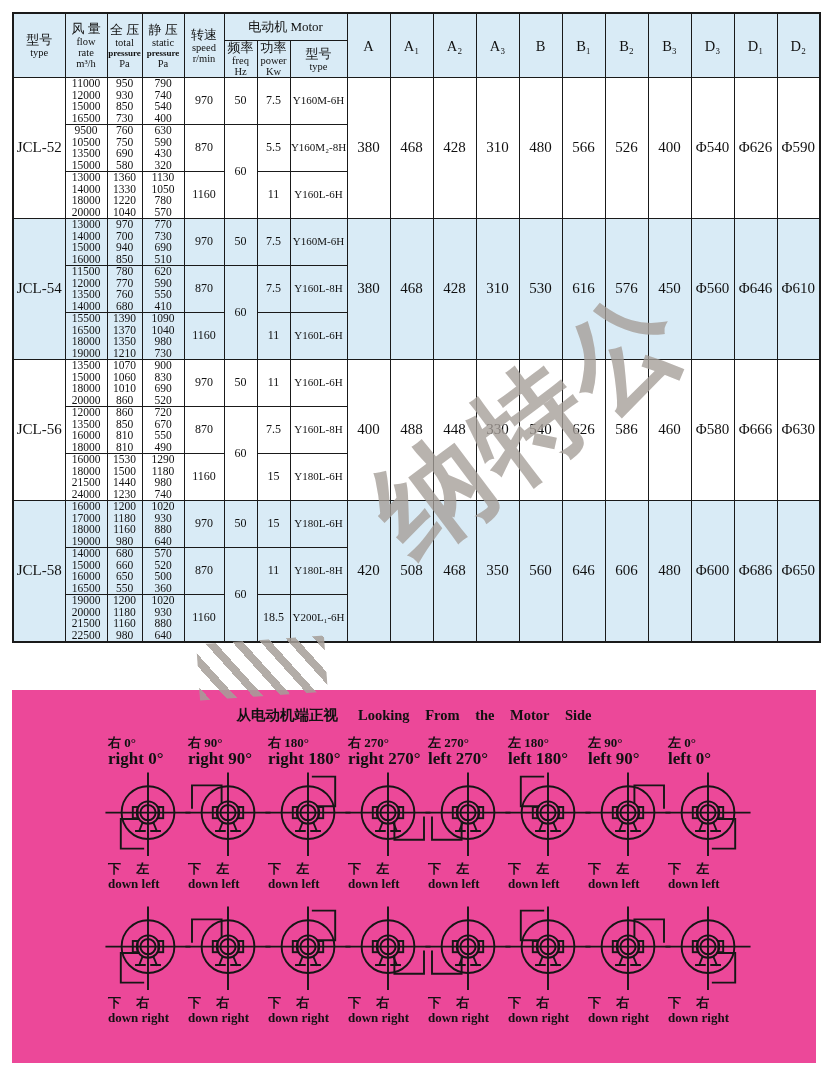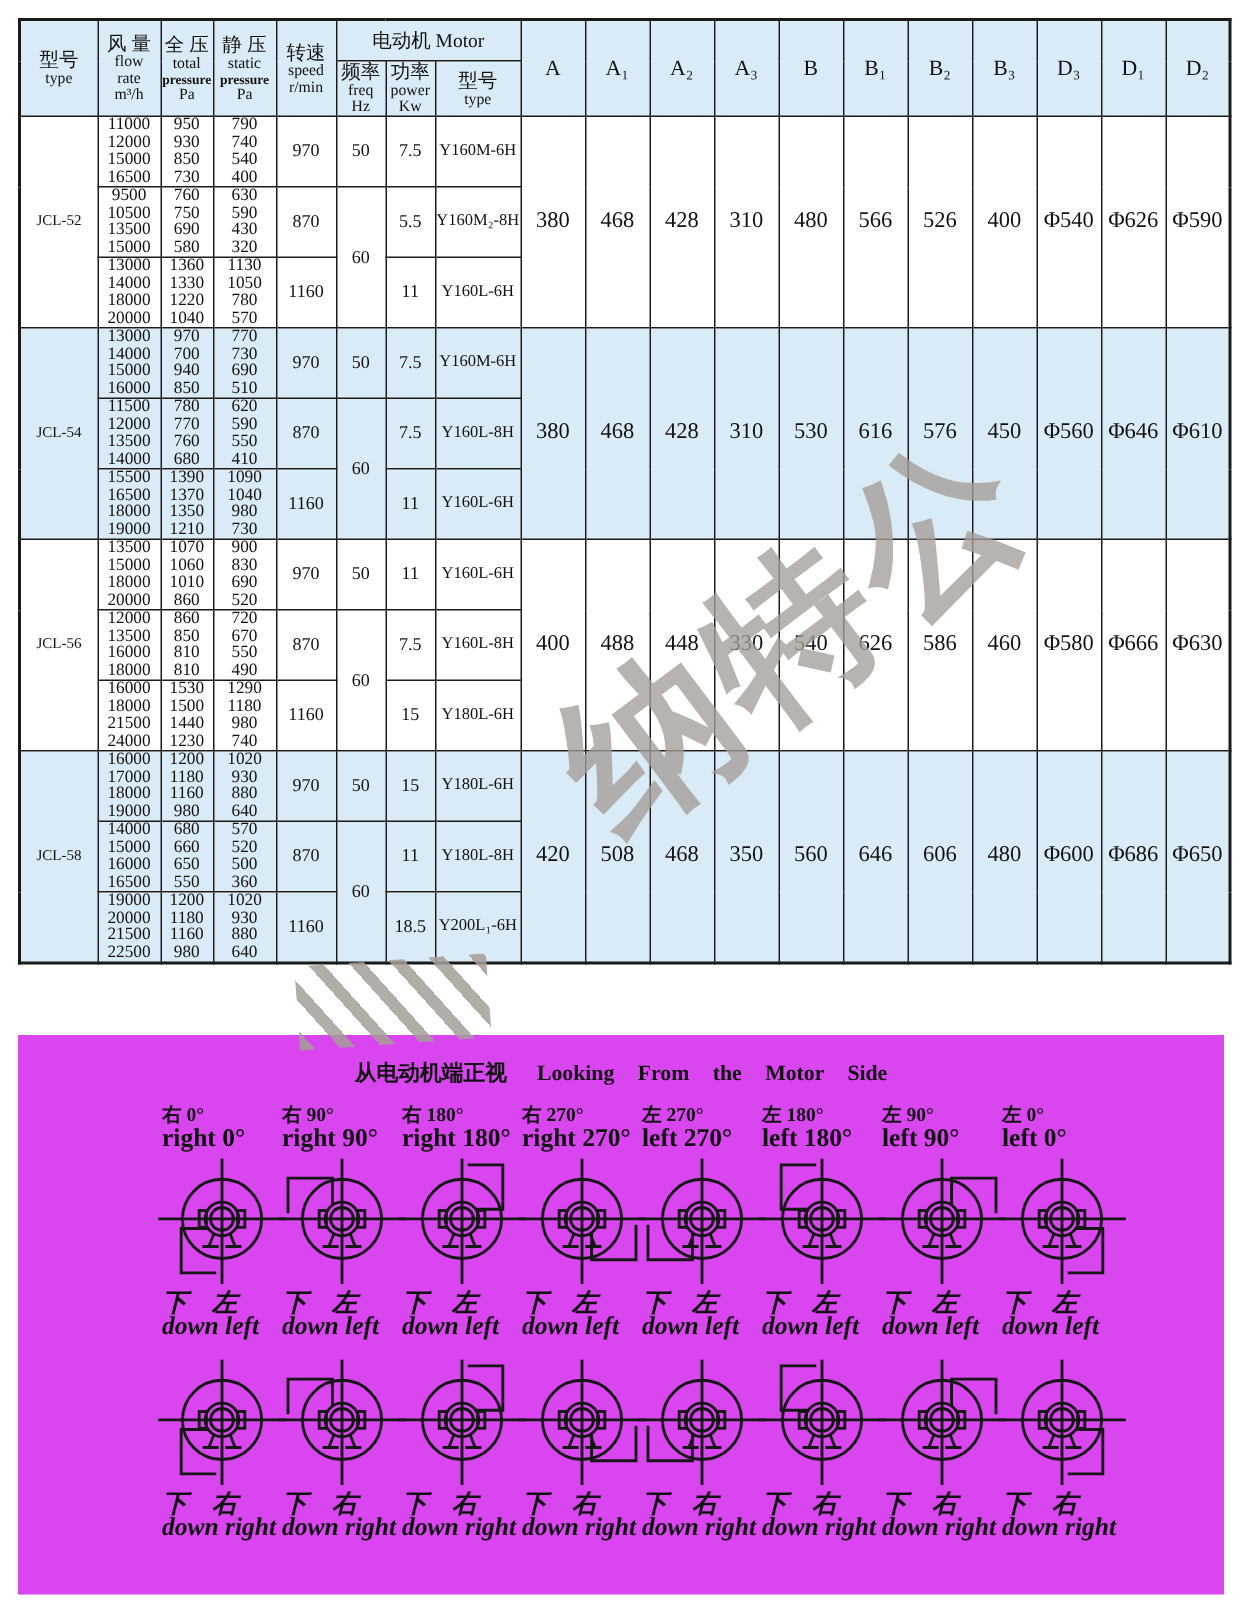--- a/index.html
+++ b/index.html
@@ -12,45 +12,45 @@
   table.spec th,table.spec td{border:1px solid #1a1a1a;text-align:center;vertical-align:middle;
              padding:0;overflow:hidden;}
   thead th{background:#d9ebf6;font-weight:normal;font-size:13px;line-height:14px;}
   thead tr.r1 th{height:26px;}
   thead th .en{font-size:10.5px;line-height:11px;}
   thead th .en.small{font-size:9px;line-height:10px;font-weight:bold;}
   thead th.dimh{font-size:14.5px;}
   tbody tr{height:47px;}
   tbody td{font-size:11.5px;line-height:11.5px;background:#ffffff;}
   tbody tr.band td{background:#d9ebf6;}
-  td.typec{font-size:10px;}
+  td.typec{font-size:15px;}
   td.speedc,td.freqc,td.powerc{font-size:12px;}
   td.motorc{font-size:11px;margin-left:38px;}
   td.dimc{font-size:15px;}
   td .v{height:11.5px;}
 
   
   .wm{position:absolute;left:330px;top:352px;width:400px;height:140px;line-height:140px;
       text-align:center;transform:rotate(-37deg);font-size:112px;font-weight:700;
       color:#a59e98;opacity:.78;letter-spacing:6px;white-space:nowrap;pointer-events:none;
       font-family:"DejaVu Sans",sans-serif;z-index:5;}
   .wm-frag{position:absolute;left:198px;top:640px;width:128px;height:56px;opacity:.85;
       background:repeating-linear-gradient(52deg,#a59e98 0 8px,transparent 8px 21px);
       transform:rotate(-4deg);pointer-events:none;z-index:5;}
 
   
-  .panel{position:absolute;left:12px;top:690px;width:804px;height:373px;background:#d946ef;}
+  .panel{position:absolute;left:12px;top:690px;width:804px;height:373px;background:#ec4899;}
   .panel-title{margin-top:16px;text-align:center;font-size:14.5px;font-weight:700;}
   .panel-title .en{margin-left:20px;word-spacing:12px;}
   .fan-grid{display:grid;grid-template-columns:repeat(8,1fr);padding:10px 92px 0 96px;}
   .fan-col{}
   .fan-angle{height:34px;font-weight:700;font-size:13px;line-height:16px;}
   .fan-angle .en{font-size:17px;}
   .fan-box{height:92px;display:flex;align-items:center;justify-content:center;overflow:visible;}
-  .fan-cap{height:36px;font-weight:700;font-size:17px;line-height:15px;font-style:italic;}
+  .fan-cap{height:36px;font-weight:700;font-size:13px;line-height:15px;}
   .fan-cap .cn{letter-spacing:6px;}
   .fan-box.row2{margin-top:6px;}
   svg.fan{overflow:visible;}
 </style>
 </head>
 <body>
 
 <div class="page">
 
   <table class="spec">

